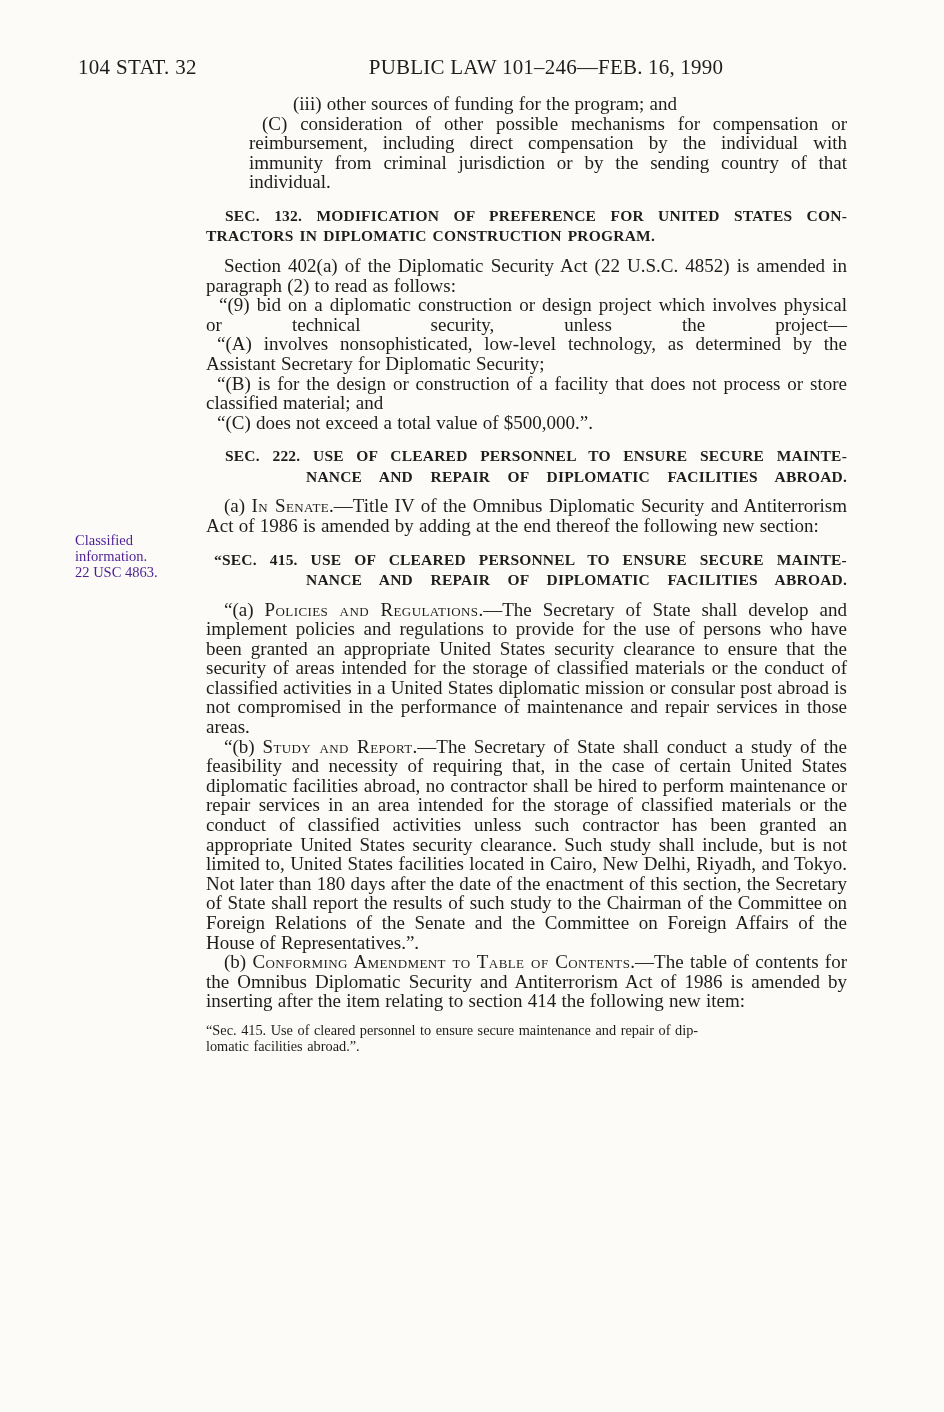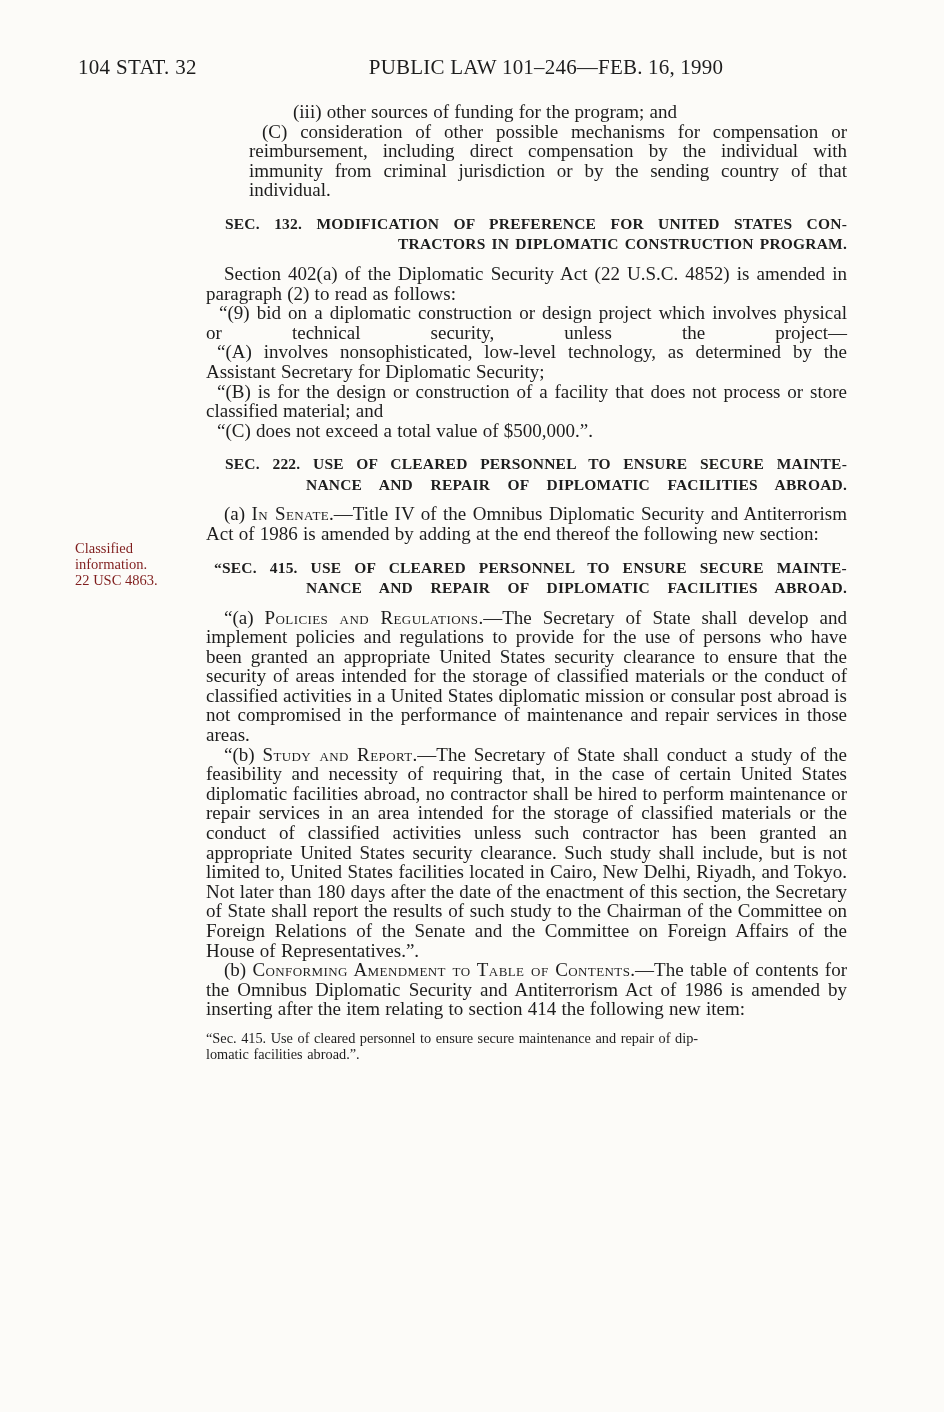--- a/index.html
+++ b/index.html
@@ -20,21 +20,21 @@
   .stat-num {
     position: absolute; left: 78px; top: 0;
     font-size: 21px; letter-spacing: 0.3px; white-space: nowrap;
   }
   .law-title {
     position: absolute; left: 206px; top: 0; width: 680px;
     text-align: center; font-size: 21px; letter-spacing: 0.2px; white-space: nowrap;
   }
   
   .col {
-    position: absolute; top: 102px; left: 206px; width: 641px;
+    position: absolute; top: 94px; left: 206px; width: 641px;
     font-size: 19px; line-height: 19.6px;
     text-align: justify;
     word-spacing: 0.5px;
   }
   .col p { margin: 0; }
   .blk-indent { margin-left: 43px; }
   .deep-line { padding-left: 44px; }
   .ti { text-indent: 13px; }
   .p-ind { text-indent: 18px; }
   .q2 { margin-left: 56px; text-indent: 13px; }
@@ -42,31 +42,31 @@
   .stretch-last { text-align-last: justify; }
   
   .sec-head {
     margin: 14px 0 9px 0;
     font-size: 15.5px; line-height: 20.5px;
     font-weight: bold; letter-spacing: 0.2px;
     word-spacing: 2px;
   }
   .h-line { display: block; }
   .h1-stretch { margin-left: 19px; text-align: justify; text-align-last: justify; }
-  .h2-center { text-align: right; text-indent: 0; }
+  .h2-center { text-align: left; text-indent: 0; }
   .h2-stretch { margin-left: 100px; text-align: justify; text-align-last: justify; }
   .q-head .h1-stretch { margin-left: 8px; }
   .rel { position: relative; }
   
   .margin-note {
     position: absolute; left: -131px; top: -18px; width: 126px;
     font-size: 14.5px; line-height: 16.2px;
     text-align: left; text-indent: 0; font-weight: normal;
     word-spacing: 0; letter-spacing: 0;
-    color: #7f1d1d;
+    color: #4c1d95;
   }
   
   .sc { font-variant: small-caps; letter-spacing: 0.4px; }
   
   .toc { margin-top: 11px; font-size: 14.3px; line-height: 16.5px; text-align: left; word-spacing: 1px; }
   .toc-l1 { margin-left: 8px; }
   .toc-l2 { margin-left: 114px; }
 </style>
 </head>
 <body>

